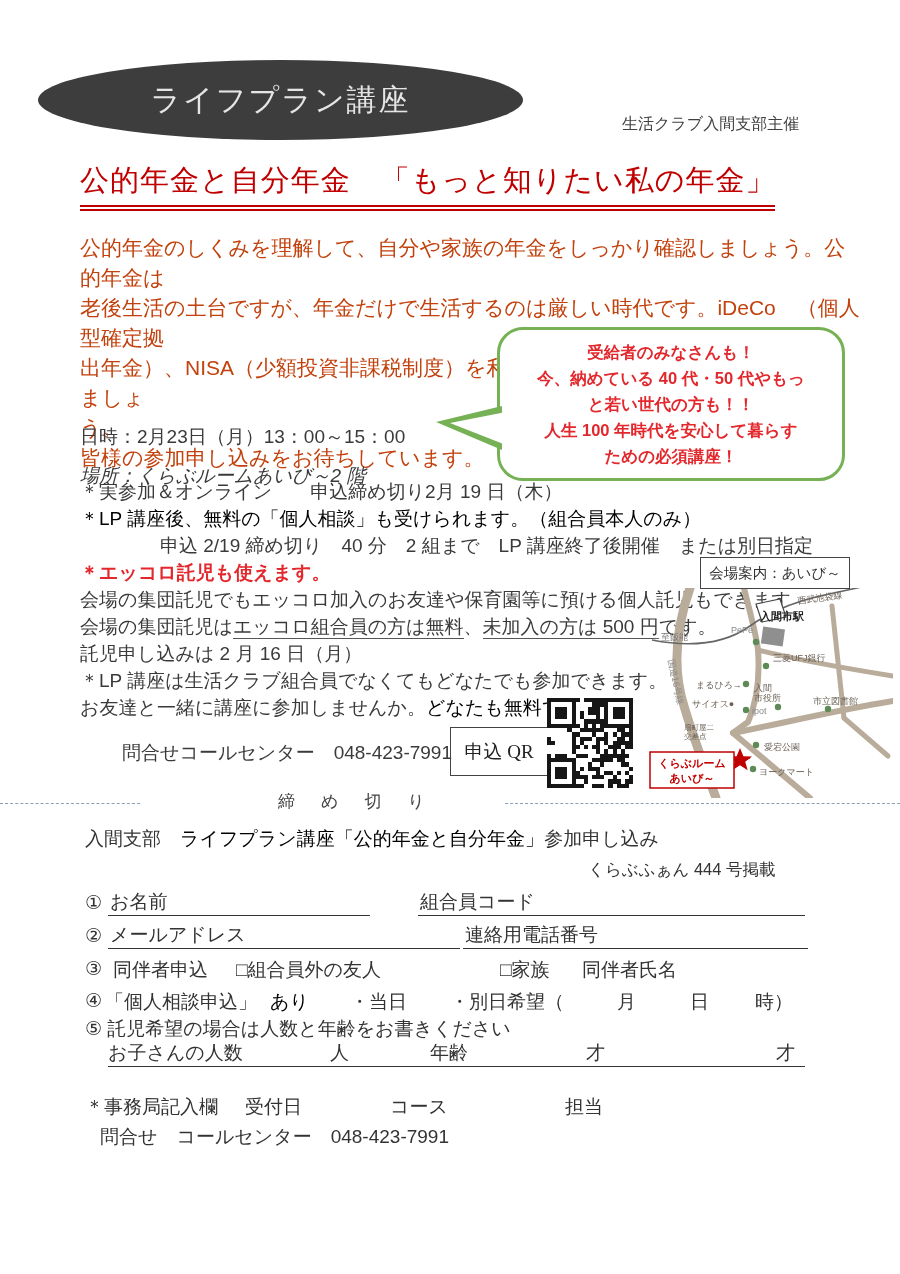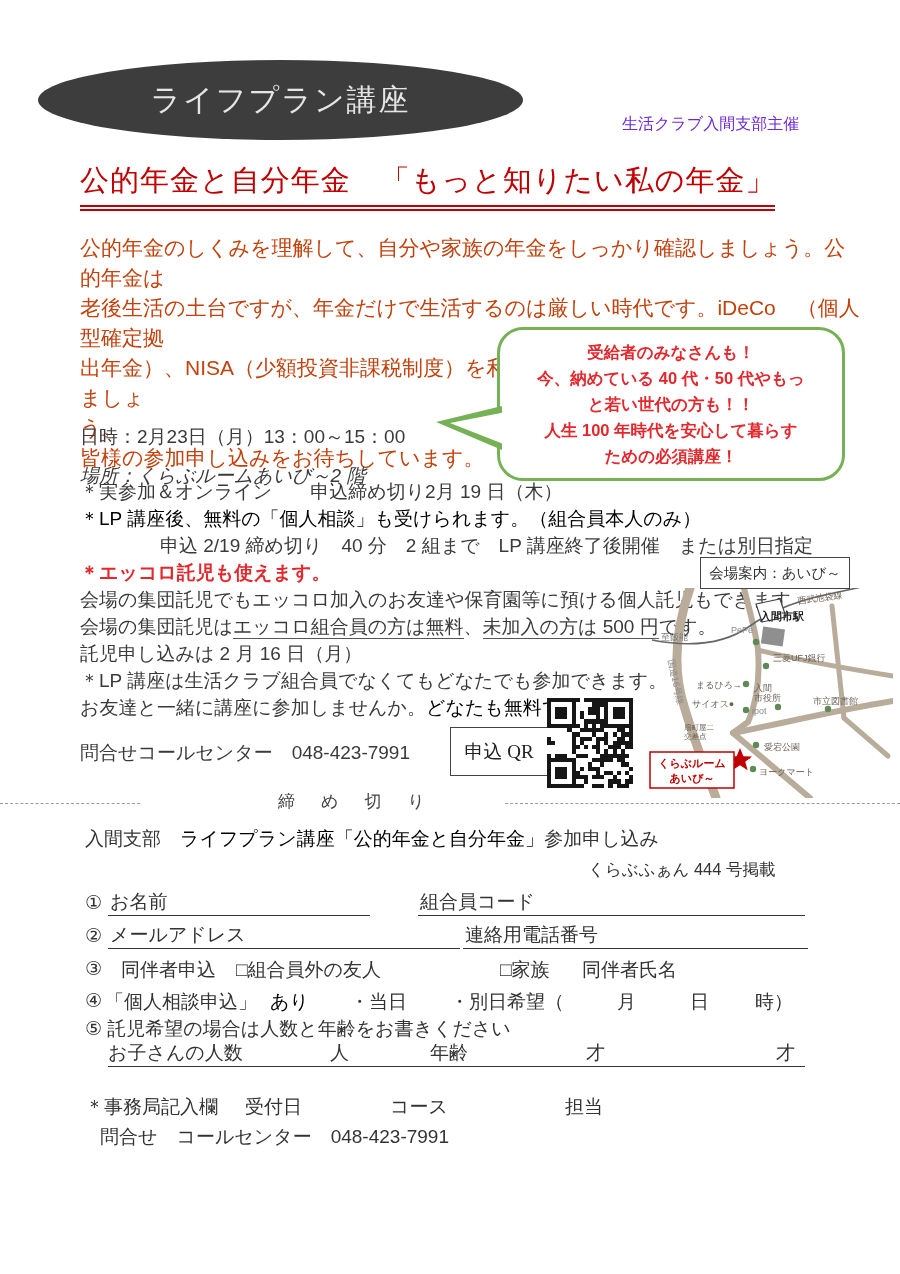--- a/index.html
+++ b/index.html
@@ -3,21 +3,21 @@
 <meta charset="utf-8">
 <style>
   html,body{margin:0;padding:0;background:#fff;}
   #page{position:relative;width:900px;height:1274px;background:#ffffff;overflow:hidden;
         font-family:"Liberation Sans","DejaVu Sans",sans-serif;color:#3a3a3a;}
   .abs{position:absolute;}
   
   .badge{left:38px;top:60px;width:485px;height:80px;background:#3d3d3d;border-radius:50%;
          display:flex;align-items:center;justify-content:center;}
   .badge span{color:#e5e5e5;font-size:30px;letter-spacing:2px;}
-  .organizer{left:622px;top:114px;font-size:16px;color:#6d28d9;}
+  .organizer{left:622px;top:114px;font-size:16px;color:#404040;}
   .main-title{left:80px;top:161px;font-size:29px;color:#c00000;letter-spacing:1px;
               padding-bottom:4px;border-bottom:6px double #c00000;white-space:nowrap;}
   
   .intro{left:80px;top:233px;width:780px;font-size:21px;line-height:30px;white-space:pre-line;color:#c2410c;}
   
   .bubble{left:497px;top:327px;width:342px;height:148px;border:3px solid #76b155;border-radius:26px;
           background:#fff;display:flex;align-items:center;justify-content:center;z-index:3;}
   .bubble:before{content:"";position:absolute;left:-64px;top:76px;width:0;height:0;
           border-right:66px solid #76b155;border-top:16px solid transparent;border-bottom:28px solid transparent;}
   .bubble:after{content:"";position:absolute;left:-50px;top:82px;width:0;height:0;
@@ -85,21 +85,21 @@
   <div class="abs dline redbold" style="top:560px;">＊エッコロ託児も使えます。</div>
   <div class="abs dline" style="top:587px;">会場の集団託児でもエッコロ加入のお友達や保育園等に預ける個人託児もできます</div>
   <div class="abs dline" style="top:614px;">
     <span>会場の集団託児は</span><span class="u">エッコロ組合員の方は無料</span><span>、</span><span class="u">未加入の方は 500 円</span><span>です。</span>
   </div>
   <div class="abs dline" style="top:641px;">託児申し込みは 2 月 16 日（月）</div>
   <div class="abs dline" style="top:668px;">＊LP 講座は生活クラブ組合員でなくてもどなたでも参加できます。</div>
   <div class="abs dline" style="top:695px;">
     <span>お友達と一緒に講座に参加しませんか。</span><span class="red">どなたも無料です。</span>
   </div>
-  <div class="abs dline" style="top:740px;">問合せコールセンター　048-423-7991</div>
+  <div class="abs dline" style="top:740px;margin-left:42px;">問合せコールセンター　048-423-7991</div>
 
   <div class="abs venue-box">会場案内：あいび～</div>
   <svg class="abs map" viewBox="0 0 255 210" xmlns="http://www.w3.org/2000/svg">
 
     <g stroke="#b9ac9a" fill="none" stroke-linecap="round">
       <path d="M52,0 C38,40 34,80 46,118 C56,152 68,183 78,210" stroke-width="9"></path>
       <path d="M106,0 C112,25 118,45 120,62 C122,90 118,116 110,134 L95,145" stroke-width="6"></path>
       <path d="M95,145 L172,210" stroke-width="6"></path>
       <path d="M120,62 C160,72 205,80 255,88" stroke-width="5"></path>
       <path d="M95,145 C150,134 200,122 255,113" stroke-width="6"></path>
@@ -619,21 +619,21 @@
     <span class="abs fu" style="left:23px;top:-2px;width:352px;">
       <span style="padding-left:2px;">メールアドレス</span>
     </span>
     <span class="abs fu" style="left:378px;top:-2px;width:345px;">
       <span style="padding-left:2px;">連絡用電話番号</span>
     </span>
   </div>
 
   <div class="abs frow" style="left:85px;top:957px;">
     <span>③</span>
-    <span class="abs" style="left:36px;">同伴者申込</span>
+    <span class="abs" style="left:28px;">同伴者申込</span>
     <span class="abs" style="left:151px;">□組合員外の友人</span>
     <span class="abs" style="left:415px;">□家族</span>
     <span class="abs" style="left:497px;">同伴者氏名</span>
   </div>
 
   <div class="abs frow" style="left:85px;top:989px;">
     <span>④</span>
     <span class="abs" style="left:20px;">「個人相談申込」</span>
     <span class="abs red" style="left:185px;">あり</span>
     <span class="abs" style="left:265px;">・当日</span>

